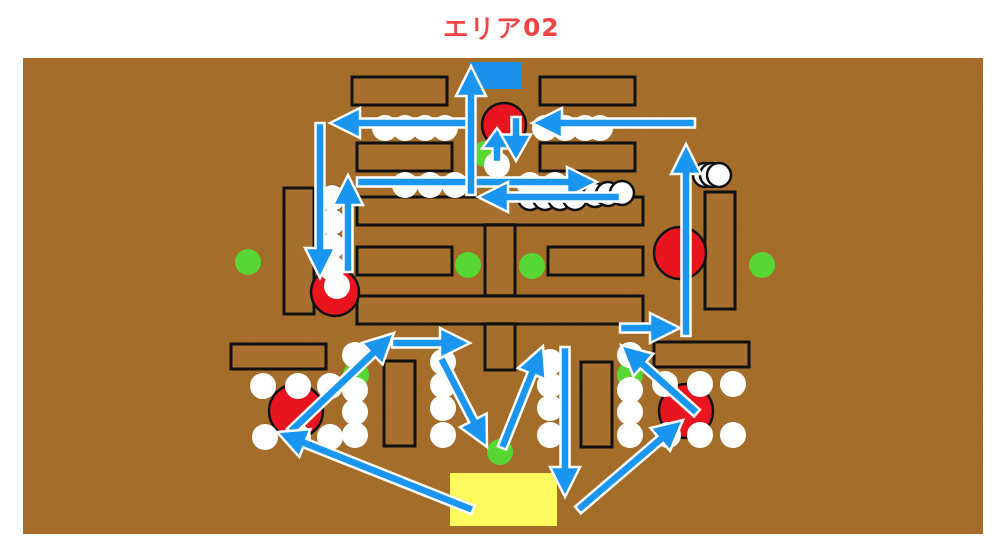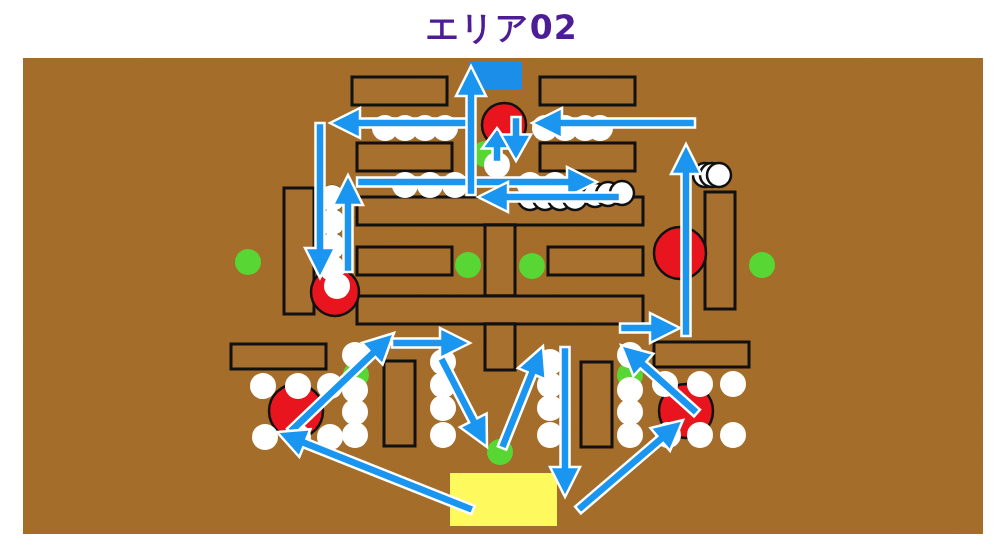--- a/index.html
+++ b/index.html
@@ -1,17 +1,17 @@
 <!DOCTYPE html>
 <html><head>
 <meta charset="utf-8">
 <style>
   html, body { margin: 0; padding: 0; background: #ffffff; }
   body { width: 1003px; height: 552px; position: relative; overflow: hidden; font-family: "DejaVu Sans", "Liberation Sans", sans-serif; }
-  .title { position: absolute; left: 0; top: 6px; width: 1003px; text-align: center; font-size: 33px; font-weight: bold; color: #4c1d95; letter-spacing: 1px; line-height: 44px; }
+  .title { position: absolute; left: 0; top: 6px; width: 1003px; text-align: center; font-size: 25px; font-weight: bold; color: #ef4444; letter-spacing: 1px; line-height: 44px; }
   svg.board { position: absolute; left: 0; top: 0; }
 </style>
 </head>
 <body>
 
 <div class="title">エリア02</div>
 
 <svg class="board" width="1003" height="552" viewBox="0 0 1003 552" xmlns="http://www.w3.org/2000/svg">
   <defs>
     <filter id="grain" x="0" y="0" width="100%" height="100%">

